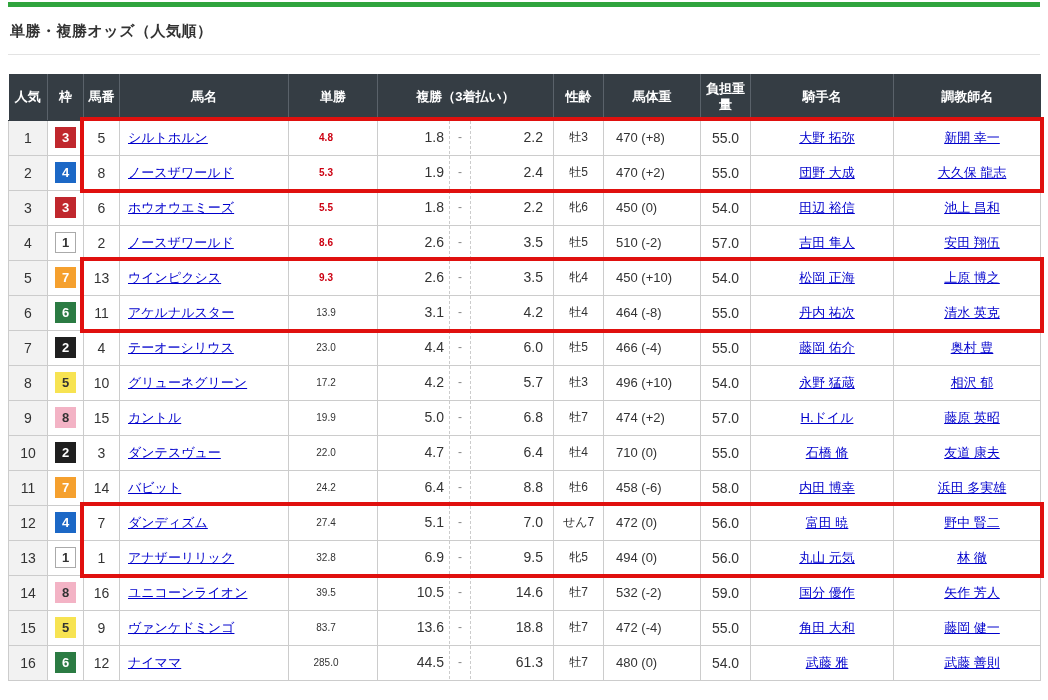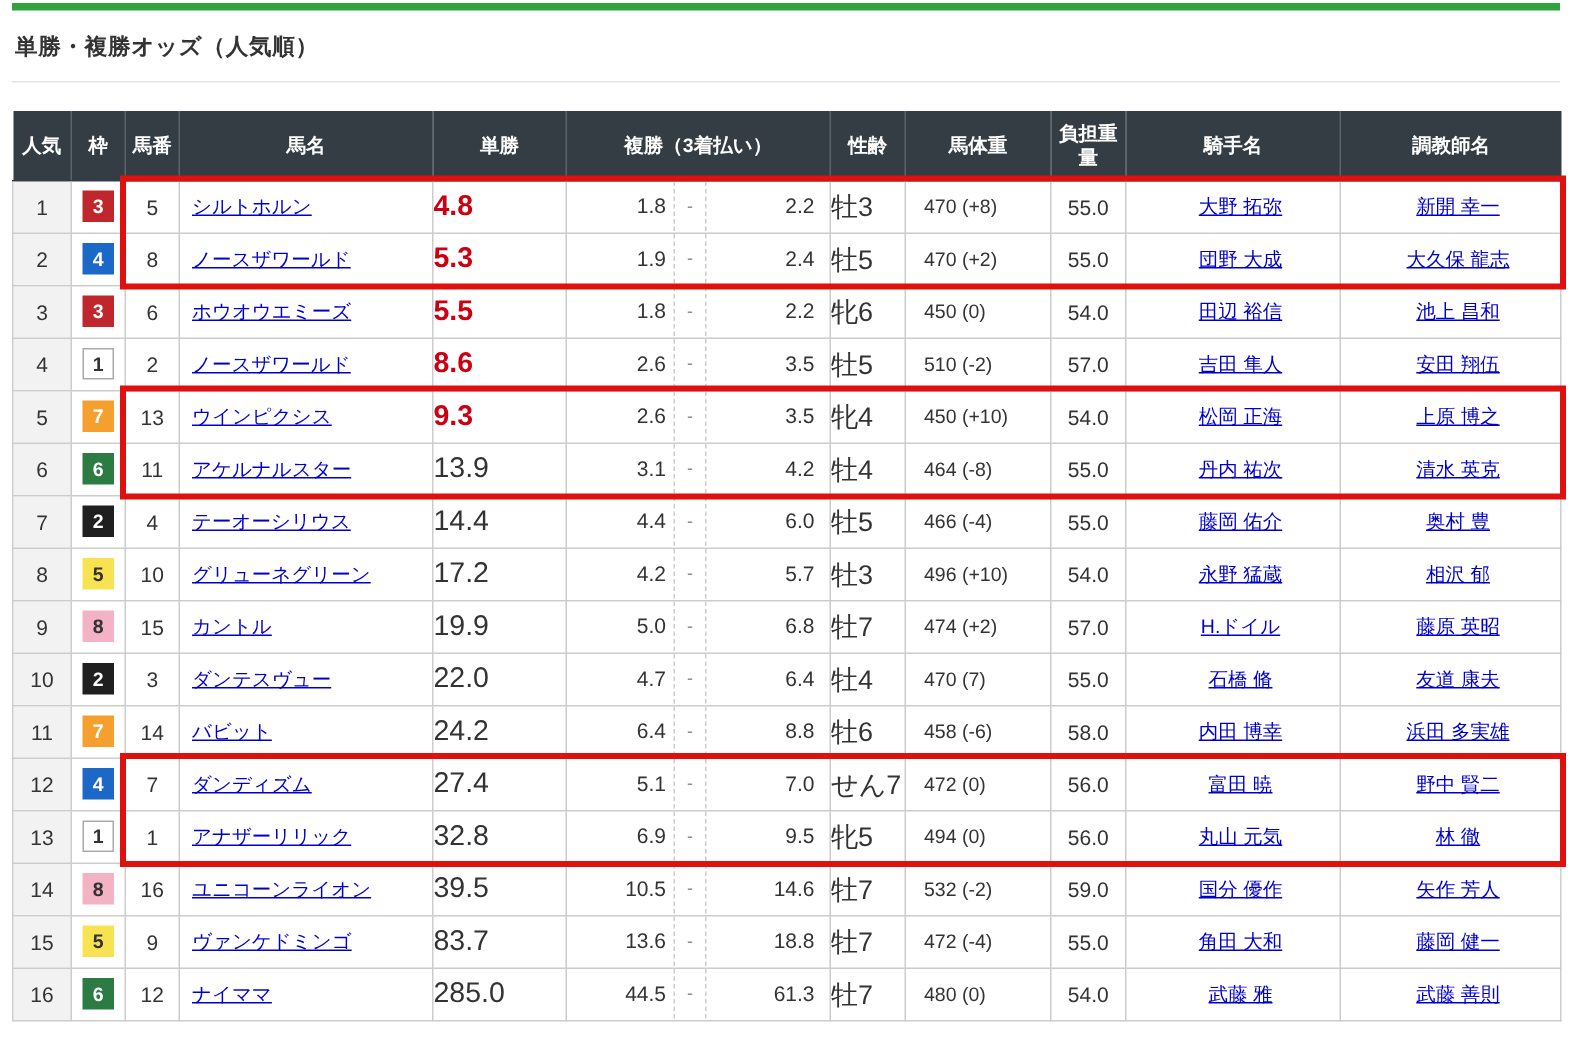--- a/index.html
+++ b/index.html
@@ -45,31 +45,31 @@
   }
   td.rank{background:var(--rank-bg);text-align:center;font-size:14px}
   td.frame{text-align:center}
   .waku{
     display:inline-block;width:21px;height:21px;line-height:21px;
     text-align:center;font-weight:bold;font-size:13px;vertical-align:middle;
   }
   td.no{text-align:center;font-size:14px}
   td.name{padding-left:8px;text-align:left}
   a{color:var(--link);text-decoration:underline;cursor:pointer}
-  td.win{text-align:left;padding-right:14px;font-size:19px;color:#333}
+  td.win{text-align:center;padding-right:14px;font-size:10px;color:#333}
   td.win.red{color:var(--odds-red);font-weight:bold}
   td.place{padding:0}
   .place-flex{display:flex;align-items:flex-start;height:33px}
   .pmin{flex:1;text-align:right;padding-right:5px;font-size:14px;line-height:33px}
   .pdash{
     width:22px;border-left:1px dashed #ccc;border-right:1px dashed #ccc;
     text-align:center;color:#888;font-size:12px;line-height:33px;
   }
   .pmax{width:82px;text-align:right;padding-right:10px;font-size:14px;line-height:33px}
-  td.sexage{font-size:18px}
+  td.sexage{text-align:center;font-size:12px}
   td.weight{text-align:left;padding-left:12px;font-size:13px}
   td.load{text-align:center;font-size:14px}
   td.jockey,td.trainer{text-align:center;padding-left:10px}
   .hl{
     position:absolute;border:4px solid var(--hl-red);
     pointer-events:none;z-index:5;background:transparent;
   }
 </style>
 </head>
 <body>
@@ -222,21 +222,21 @@
           <td class="weight">464 (-8)</td>
           <td class="load">55.0</td>
           <td class="jockey"><a>丹内 祐次</a></td>
           <td class="trainer"><a>清水 英克</a></td>
         </tr>
         <tr>
           <td class="rank">7</td>
           <td class="frame"><span class="waku" style="background: rgb(31, 31, 31); color: rgb(255, 255, 255);">2</span></td>
           <td class="no">4</td>
           <td class="name"><a>テーオーシリウス</a></td>
-          <td class="win">14.4</td>
+          <td class="win">23.0</td>
           <td class="place">
             <div class="place-flex">
               <span class="pmin">4.4</span>
               <span class="pdash">-</span>
               <span class="pmax">6.0</span>
             </div>
           </td>
           <td class="sexage">牡5</td>
           <td class="weight">466 (-4)</td>
           <td class="load">55.0</td>
@@ -288,21 +288,21 @@
           <td class="name"><a>ダンテスヴュー</a></td>
           <td class="win">22.0</td>
           <td class="place">
             <div class="place-flex">
               <span class="pmin">4.7</span>
               <span class="pdash">-</span>
               <span class="pmax">6.4</span>
             </div>
           </td>
           <td class="sexage">牡4</td>
-          <td class="weight">470 (7)</td>
+          <td class="weight">710 (0)</td>
           <td class="load">55.0</td>
           <td class="jockey"><a>石橋 脩</a></td>
           <td class="trainer"><a>友道 康夫</a></td>
         </tr>
         <tr>
           <td class="rank">11</td>
           <td class="frame"><span class="waku" style="background: rgb(245, 160, 46); color: rgb(255, 255, 255);">7</span></td>
           <td class="no">14</td>
           <td class="name"><a>バビット</a></td>
           <td class="win">24.2</td>

